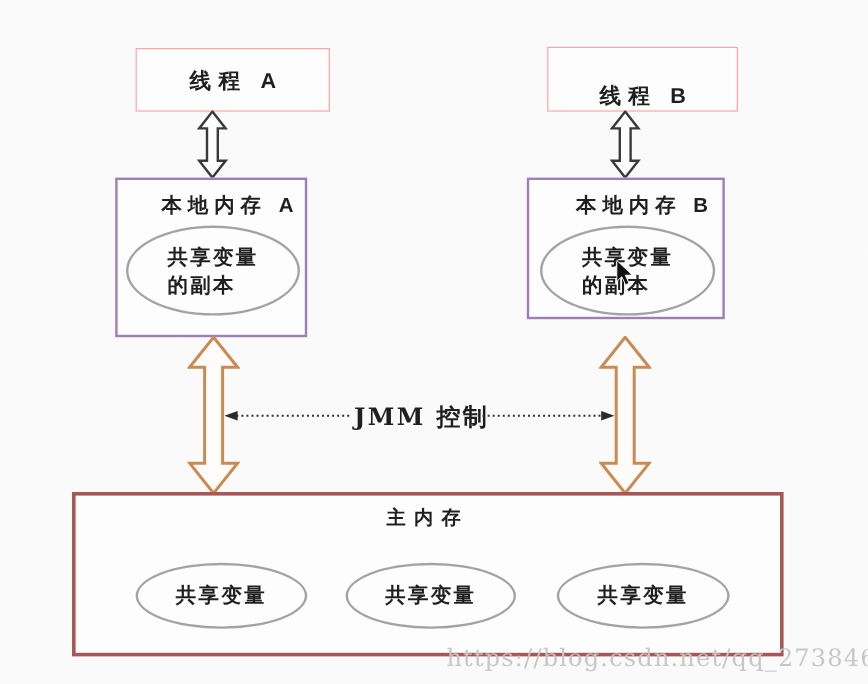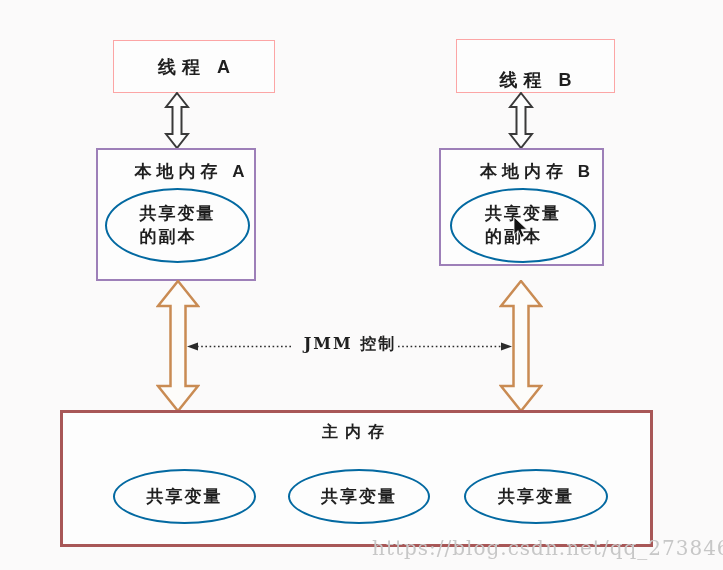--- a/index.html
+++ b/index.html
@@ -18,31 +18,31 @@
     font-size:18px;font-weight:bold;letter-spacing:6px;margin-left:18px;
   }
   .thread-box span{padding-left:6px;}
   .localmem-box{border:2px solid #9d7fb8;}
   .localmem-title{
     text-align:center;margin-top:10px;
     font-size:17px;font-weight:bold;letter-spacing:5px;padding-left:32px;
   }
   .ellipse{
     position:absolute;box-sizing:border-box;
-    border:2px solid #0369a1;border-radius:50%;
-    display:flex;align-items:center;justify-content:center;font-family:Liberation Mono, monospace;
+    border:2px solid #a3a3a3;border-radius:50%;
+    display:flex;align-items:center;justify-content:center;
   }
   .copy-text{
     font-size:17px;font-weight:bold;letter-spacing:2px;
     line-height:23px;text-align:left;
   }
   .arrow-svg{position:absolute;display:block;}
   .jmm-label{
     position:absolute;left:295px;top:334px;width:110px;
-    text-align:center;font-size:16px;font-weight:bold;
+    text-align:center;font-size:20px;font-weight:bold;
     letter-spacing:2px;
     font-family:"DejaVu Serif","Liberation Serif",serif;
     white-space:nowrap;
   }
   .mainmem-box{border:3px solid #a85757;}
   .mainmem-title{
     text-align:center;margin-top:9px;
     font-size:16px;font-weight:bold;letter-spacing:7px;
   }
   .shared-var{

